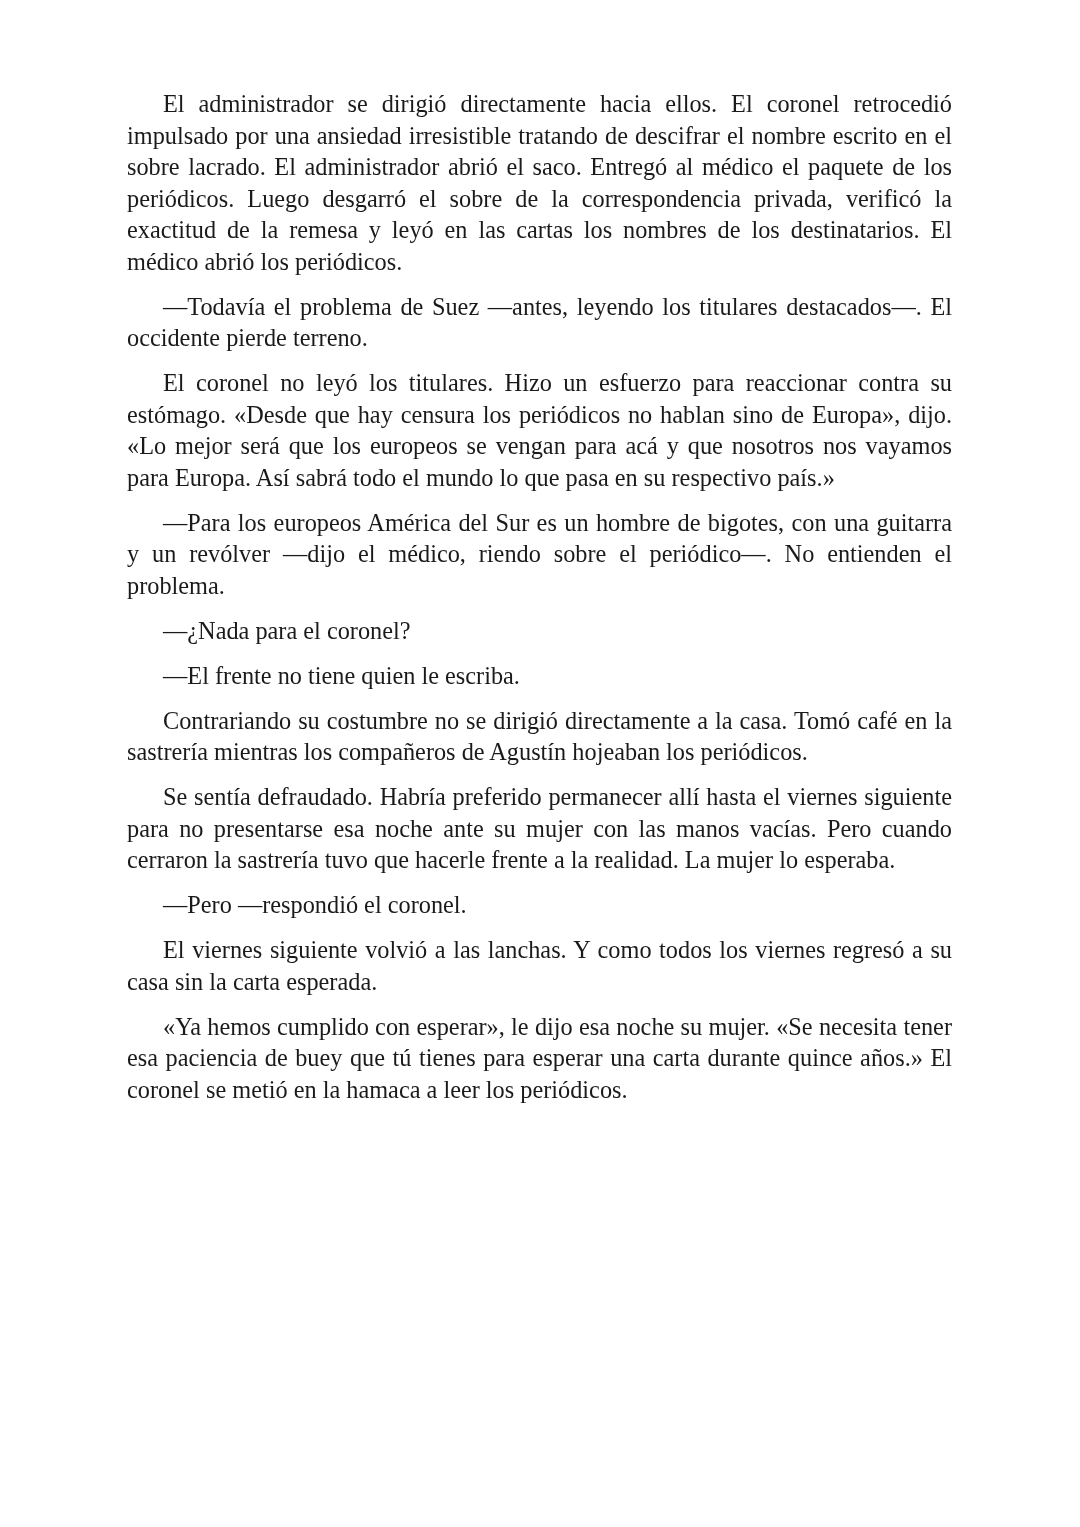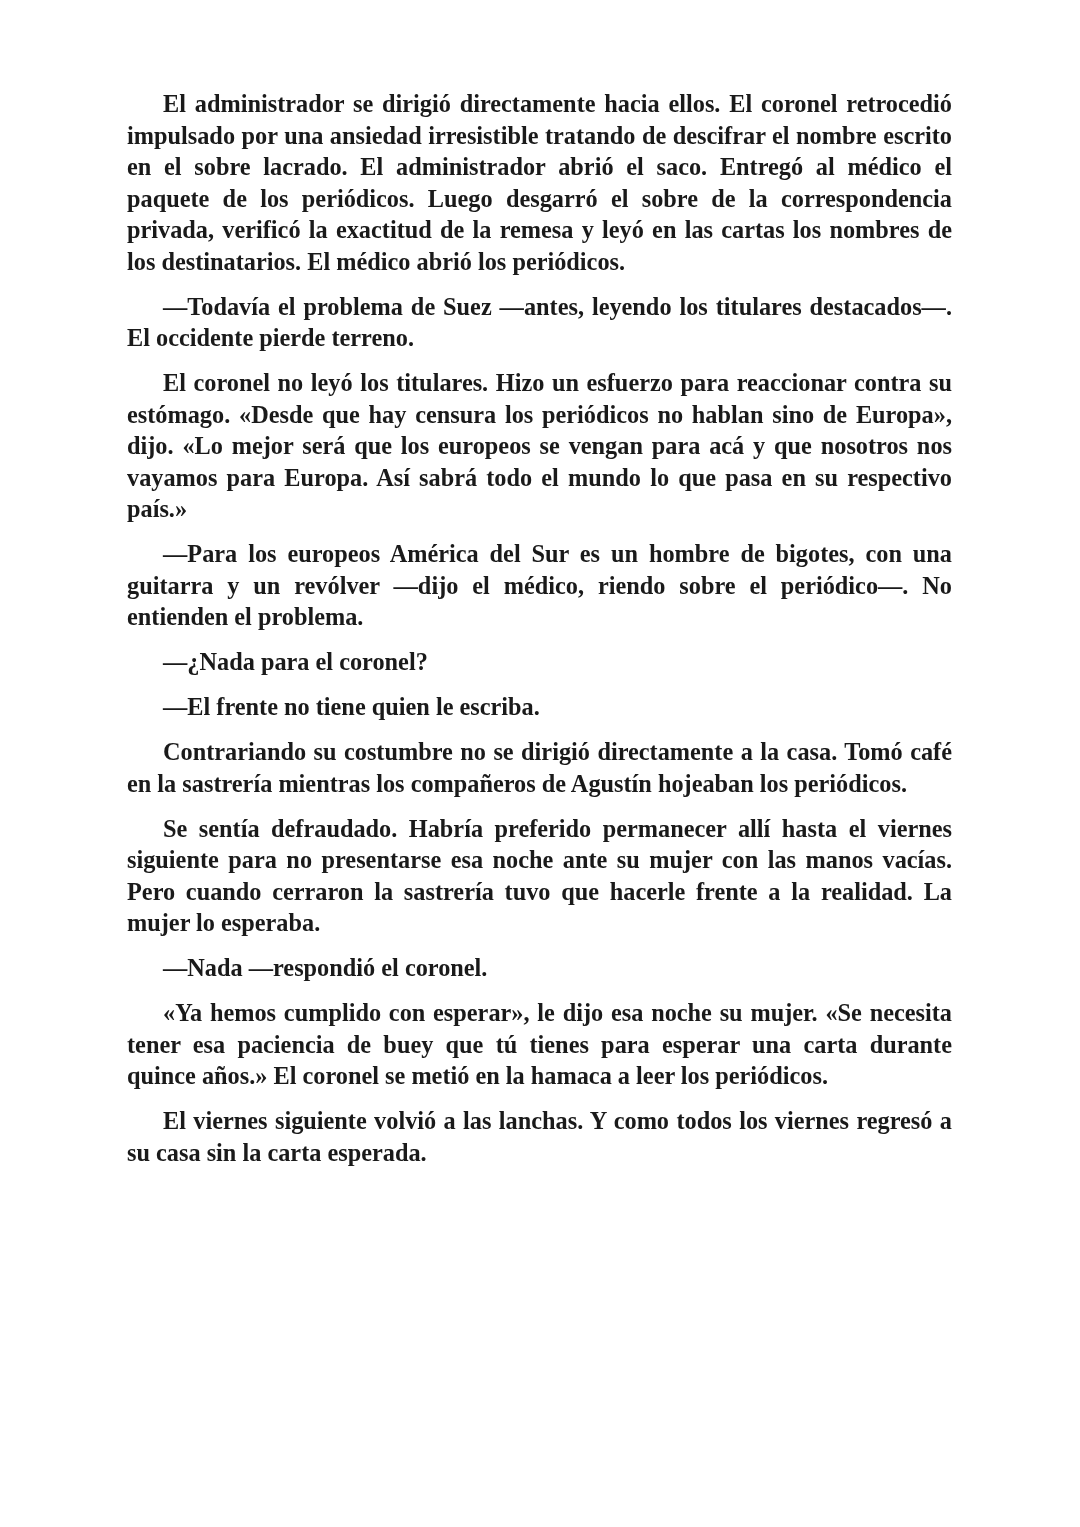--- a/index.html
+++ b/index.html
@@ -12,31 +12,30 @@
     font-family: "Liberation Serif", serif;
     font-size: 24.3px;
     line-height: 31.5px;
     color: #1a1a1a;
   }
   .para {
     margin: 0 0 13.5px 0;
     text-indent: 36px;
     text-align: justify;
     hyphens: none;
-    font-weight: bold;
   }
 </style>
 </head>
 <body>
 
 <div class="page">
   <p class="para">El administrador se dirigió directamente hacia ellos. El coronel retrocedió impulsado por una ansiedad irresistible tratando de descifrar el nombre escrito en el sobre lacrado. El administrador abrió el saco. Entregó al médico el paquete de los periódicos. Luego desgarró el sobre de la correspondencia privada, verificó la exactitud de la remesa y leyó en las cartas los nombres de los destinatarios. El médico abrió los periódicos.</p>
   <p class="para">—Todavía el problema de Suez —antes, leyendo los titulares destacados—. El occidente pierde terreno.</p>
   <p class="para">El coronel no leyó los titulares. Hizo un esfuerzo para reaccionar contra su estómago. «Desde que hay censura los periódicos no hablan sino de Europa», dijo. «Lo mejor será que los europeos se vengan para acá y que nosotros nos vayamos para Europa. Así sabrá todo el mundo lo que pasa en su respectivo país.»</p>
   <p class="para">—Para los europeos América del Sur es un hombre de bigotes, con una guitarra y un revólver —dijo el médico, riendo sobre el periódico—. No entienden el problema.</p>
   <p class="para">—¿Nada para el coronel?</p>
   <p class="para">—El frente no tiene quien le escriba.</p>
   <p class="para">Contrariando su costumbre no se dirigió directamente a la casa. Tomó café en la sastrería mientras los compañeros de Agustín hojeaban los periódicos.</p>
   <p class="para">Se sentía defraudado. Habría preferido permanecer allí hasta el viernes siguiente para no presentarse esa noche ante su mujer con las manos vacías. Pero cuando cerraron la sastrería tuvo que hacerle frente a la realidad. La mujer lo esperaba.</p>
-  <p class="para">—Nada —respondió el coronel.</p>
+  <p class="para">—Pero —respondió el coronel.</p>
+  <p class="para">El viernes siguiente volvió a las lanchas. Y como todos los viernes regresó a su casa sin la carta esperada.</p>
   <p class="para">«Ya hemos cumplido con esperar», le dijo esa noche su mujer. «Se necesita tener esa paciencia de buey que tú tienes para esperar una carta durante quince años.» El coronel se metió en la hamaca a leer los periódicos.</p>
-  <p class="para">El viernes siguiente volvió a las lanchas. Y como todos los viernes regresó a su casa sin la carta esperada.</p>
 </div>
 
 </body></html>

